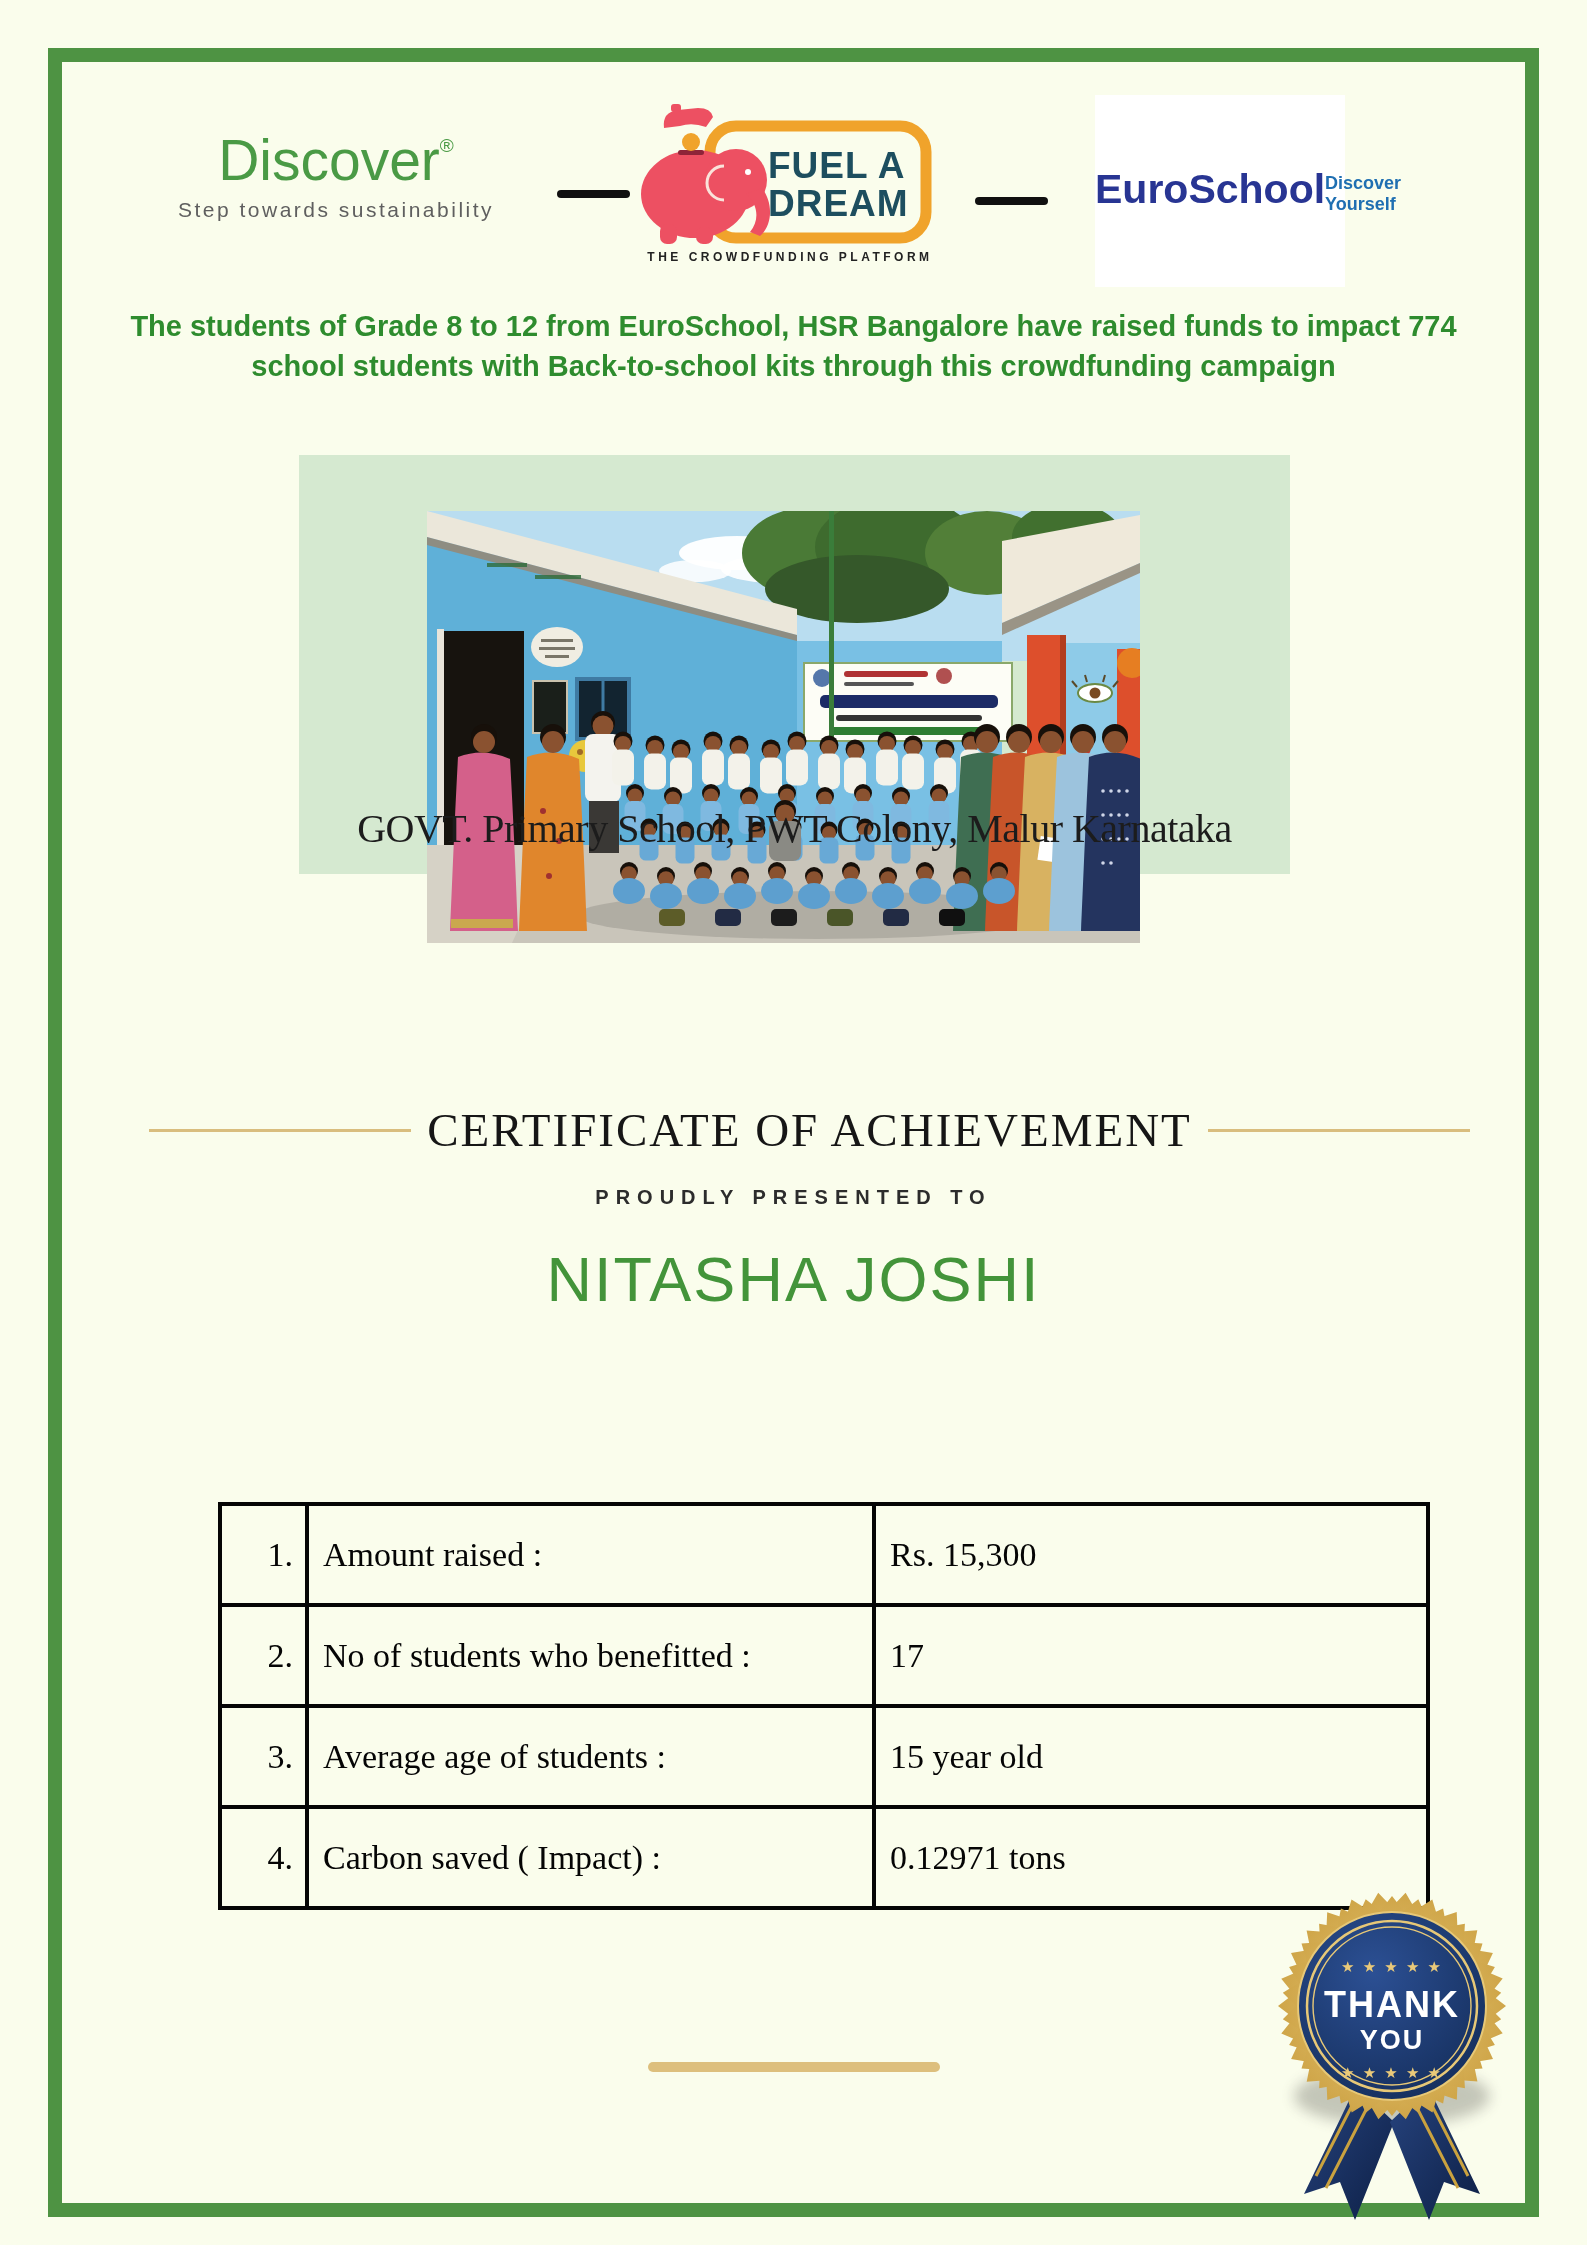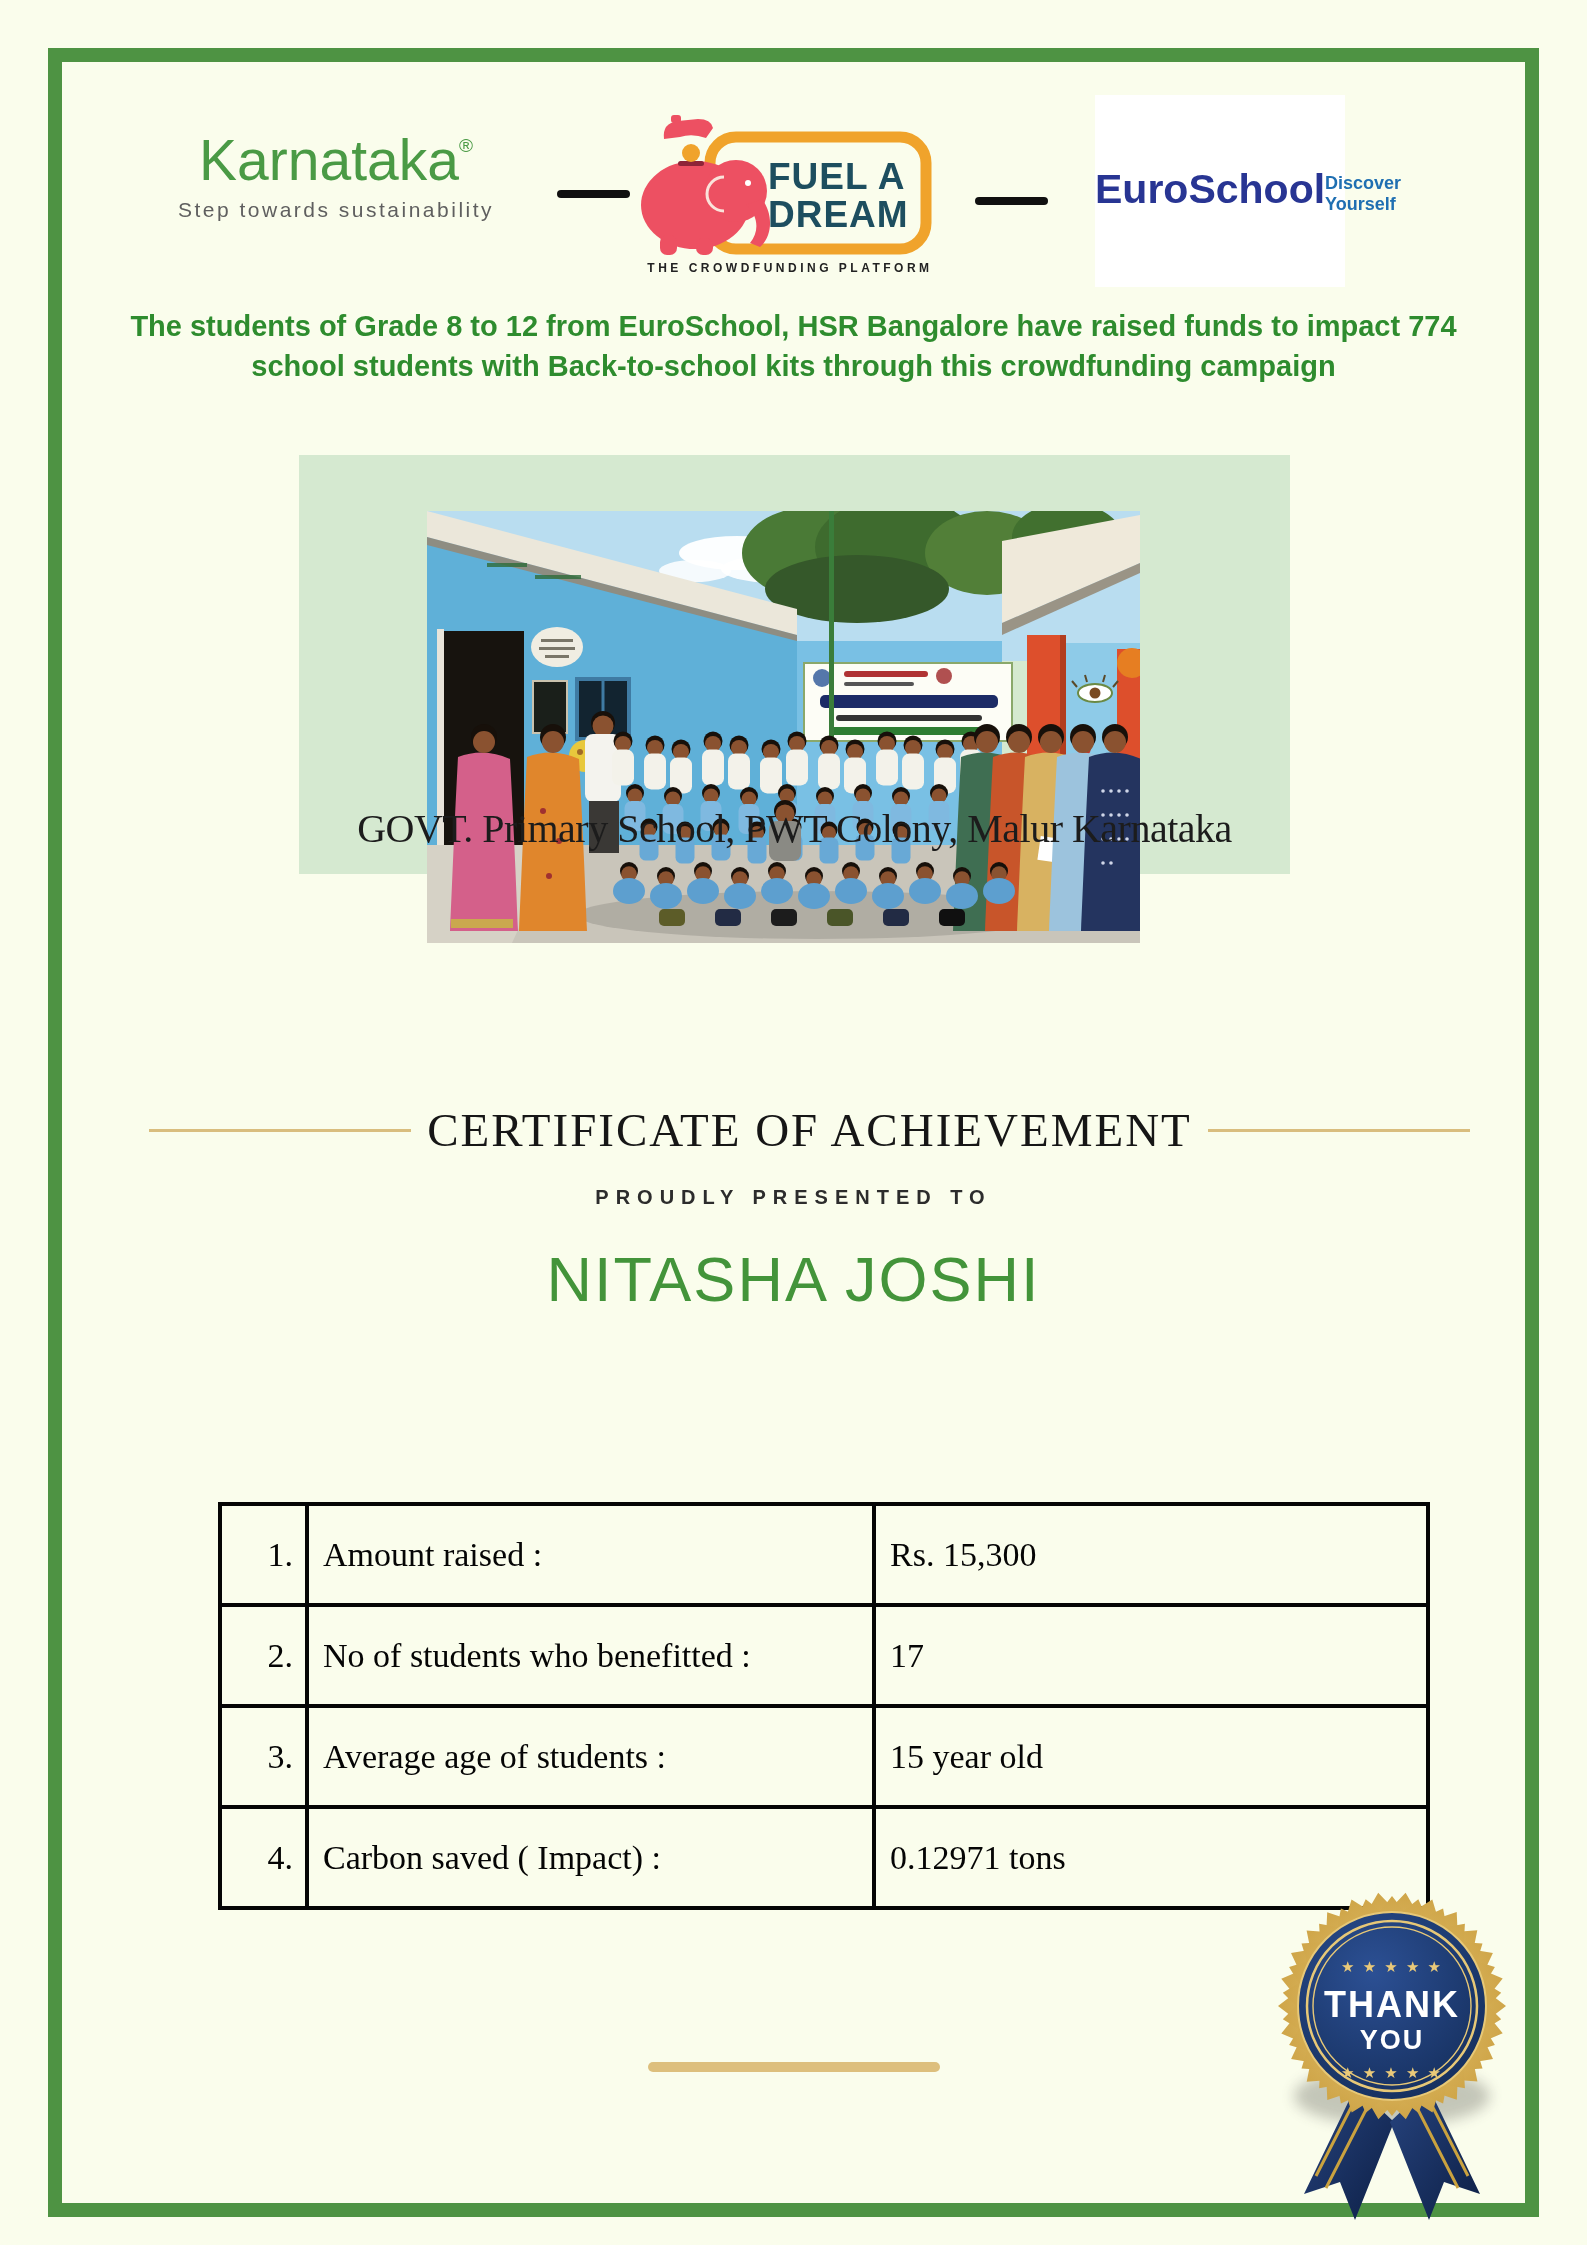--- a/index.html
+++ b/index.html
@@ -9,21 +9,21 @@
   #frame{position:absolute;left:48px;top:48px;width:1491px;height:2169px;border:14px solid #4e9343;box-sizing:border-box;}
 
   
   .greensole{position:absolute;left:118px;top:132px;width:436px;text-align:center;}
   .gs-name{font-size:57px;font-weight:400;color:#4a9a45;letter-spacing:0px;line-height:1;}
   .gs-reg{font-size:19px;vertical-align:28px;color:#4a9a45;font-weight:400;}
   .gs-tag{margin-top:9px;font-size:21px;color:#5f5f5f;letter-spacing:2.5px;}
   .logo-dash{position:absolute;height:8px;background:#101010;border-radius:4px;}
   #dash1{left:557px;top:190px;width:73px;}
   #dash2{left:975px;top:197px;width:73px;}
-  .fuelad{position:absolute;left:638px;top:103px;width:304px;}
+  .fuelad{position:absolute;left:638px;top:92px;width:304px;}
   .fad-tagline{margin-top:2px;text-align:center;font-size:12px;letter-spacing:3.5px;color:#222;font-weight:600;}
   .euroschool{position:absolute;left:1095px;top:95px;width:250px;height:192px;background:#ffffff;display:flex;flex-direction:row;align-items:center;}
   .eu-name{font-size:41px;font-weight:bold;color:#283593;line-height:1;margin-top:-4px;}
   .eu-tag{font-size:18px;font-weight:bold;color:#1f6fb2;margin-top:6px;}
 
   
   .subtitle{position:absolute;left:60px;right:60px;top:306px;text-align:center;font-size:29px;font-weight:bold;color:#2e8c2e;line-height:40px;}
 
   
   .photocard{position:absolute;left:299px;top:455px;width:991px;height:419px;background:#d5e9d0;}
@@ -53,21 +53,21 @@
   .badge{position:absolute;left:1256px;top:1886px;width:272px;height:356px;z-index:5;}
   .badge svg{display:block;}
 </style>
 </head>
 <body>
 
 <div id="page">
   <div id="frame"></div>
 
   <div class="greensole">
-    <div class="gs-name"><span>Karnataka</span><span class="gs-reg">®</span></div>
+    <div class="gs-name"><span>Discover</span><span class="gs-reg">®</span></div>
     <div class="gs-tag">Step towards sustainability</div>
   </div>
 
   <div id="dash1" class="logo-dash"></div>
 
   <div class="fuelad">
     <svg width="304" height="152" viewBox="0 0 304 152">
       <rect x="72" y="34" width="216" height="112" rx="26" fill="none" stroke="#f0a32b" stroke-width="11"></rect>
 
       <g>

